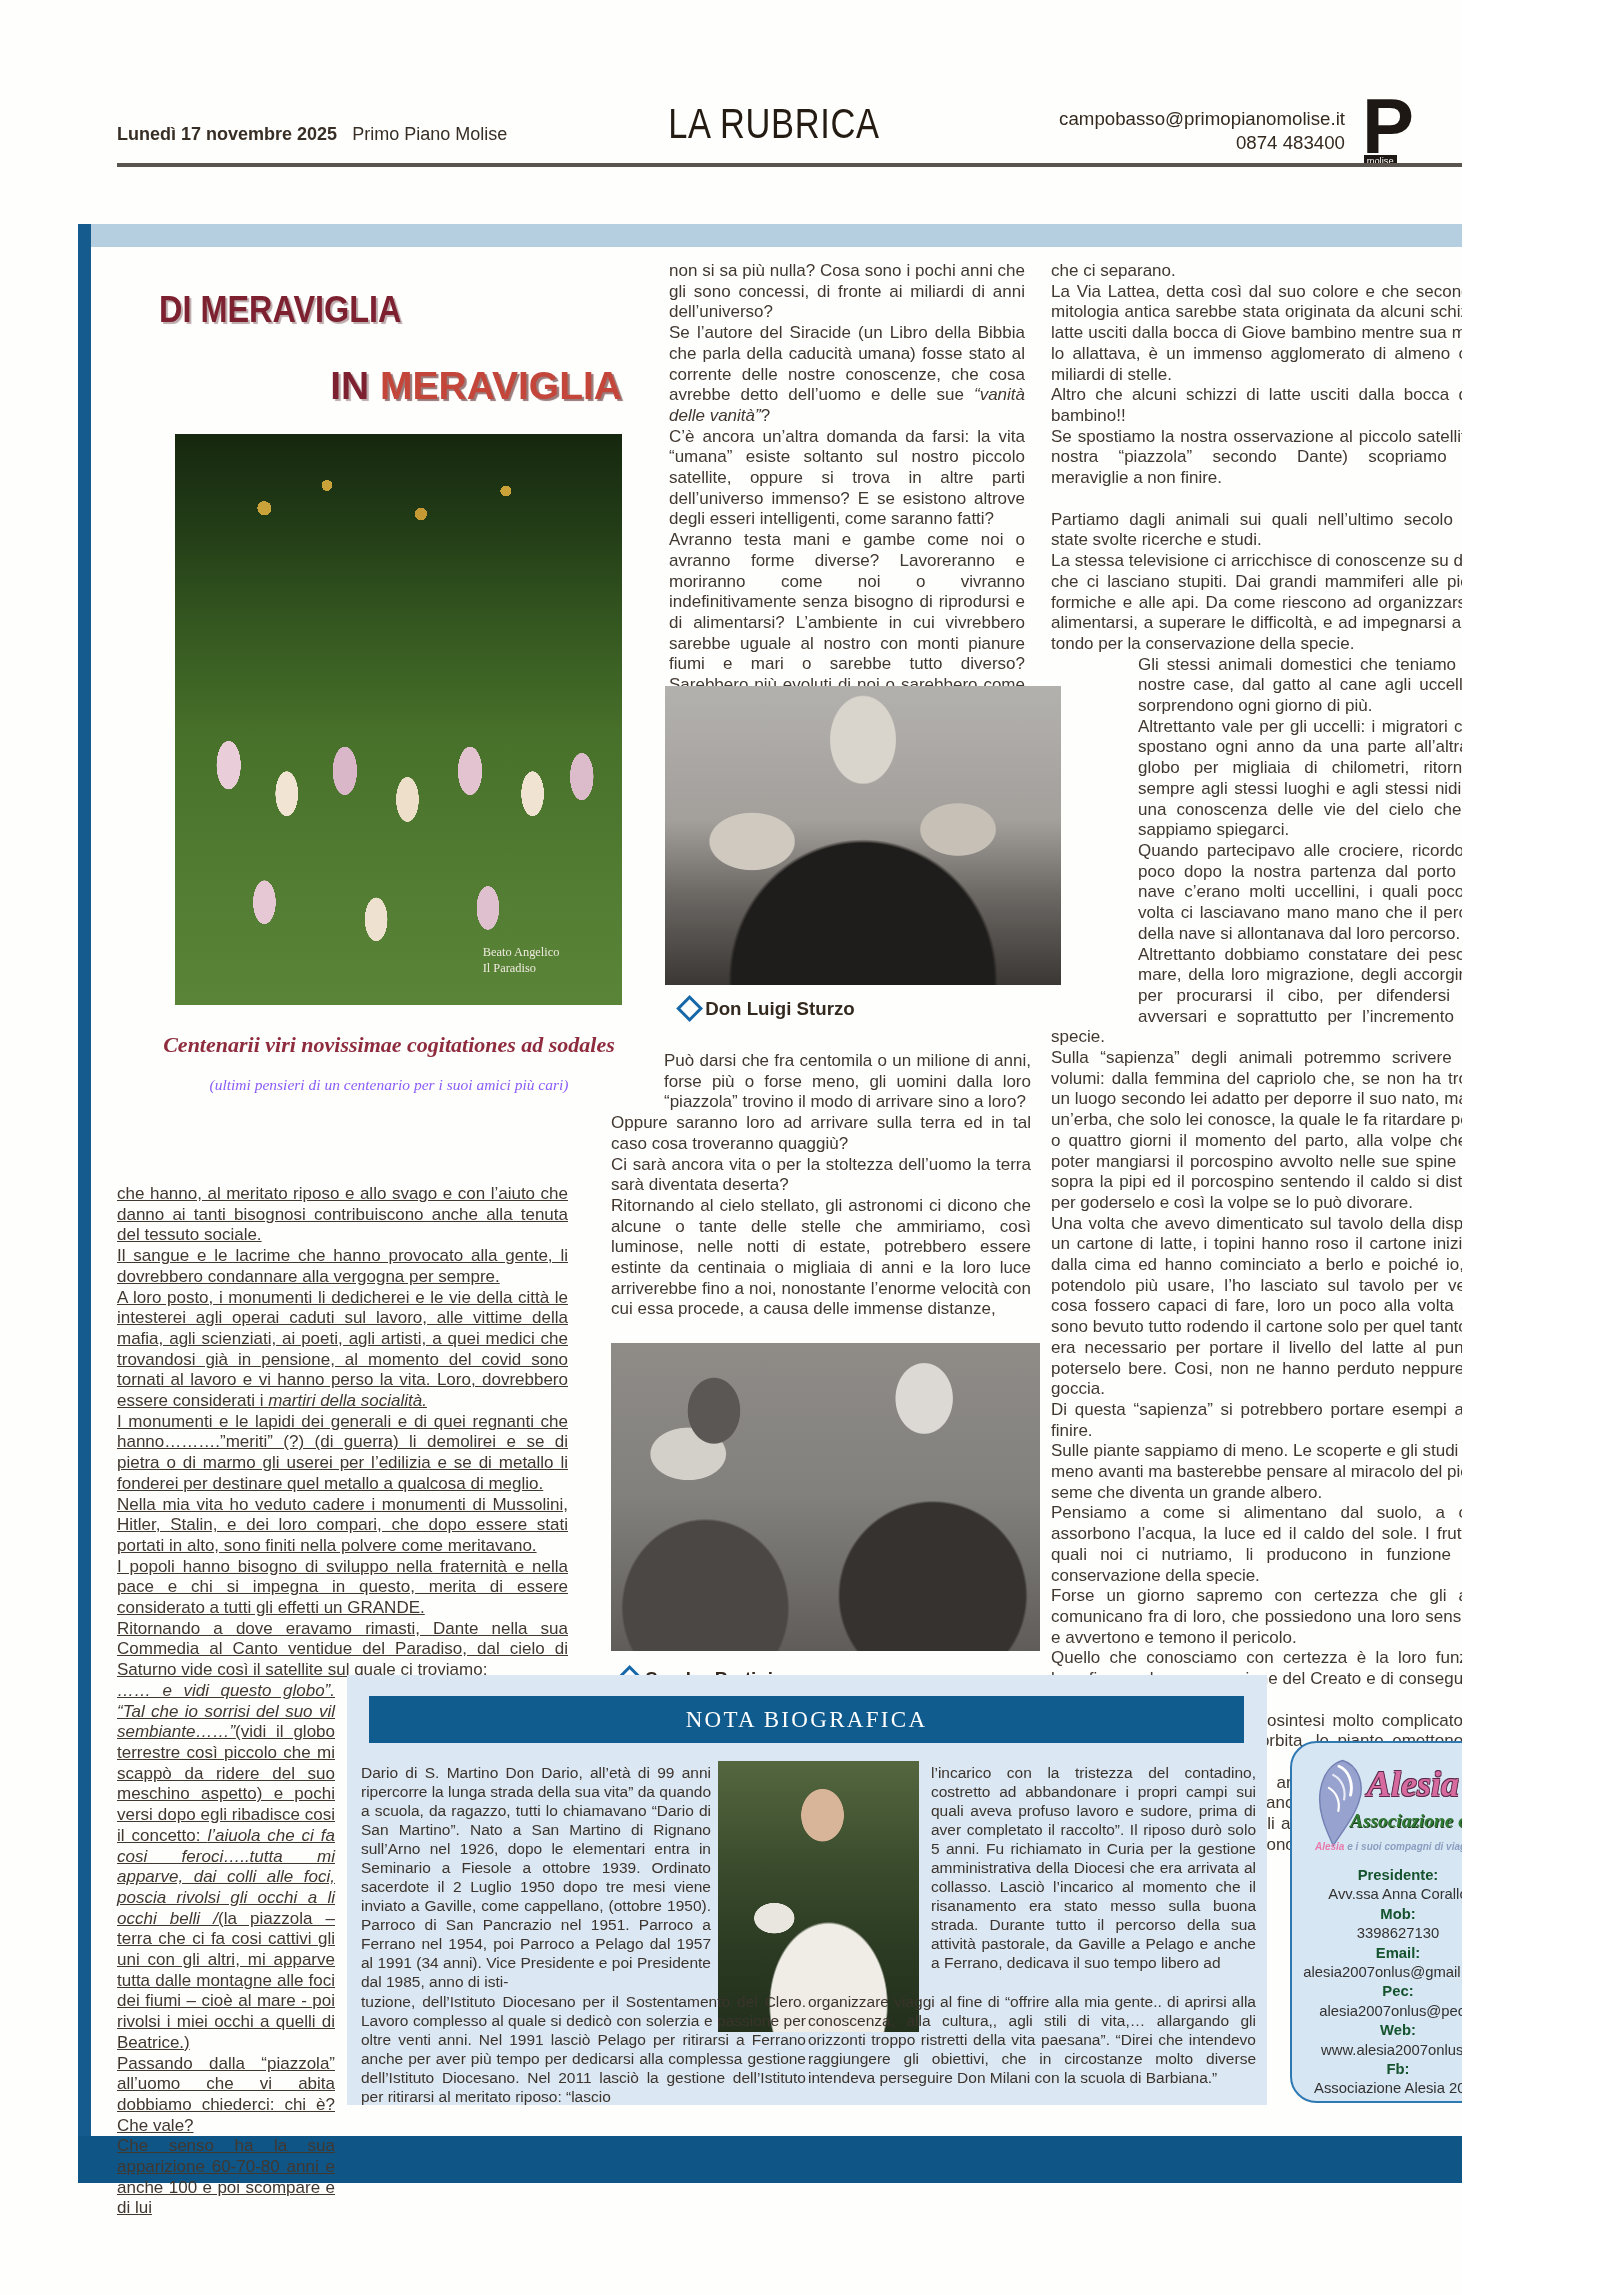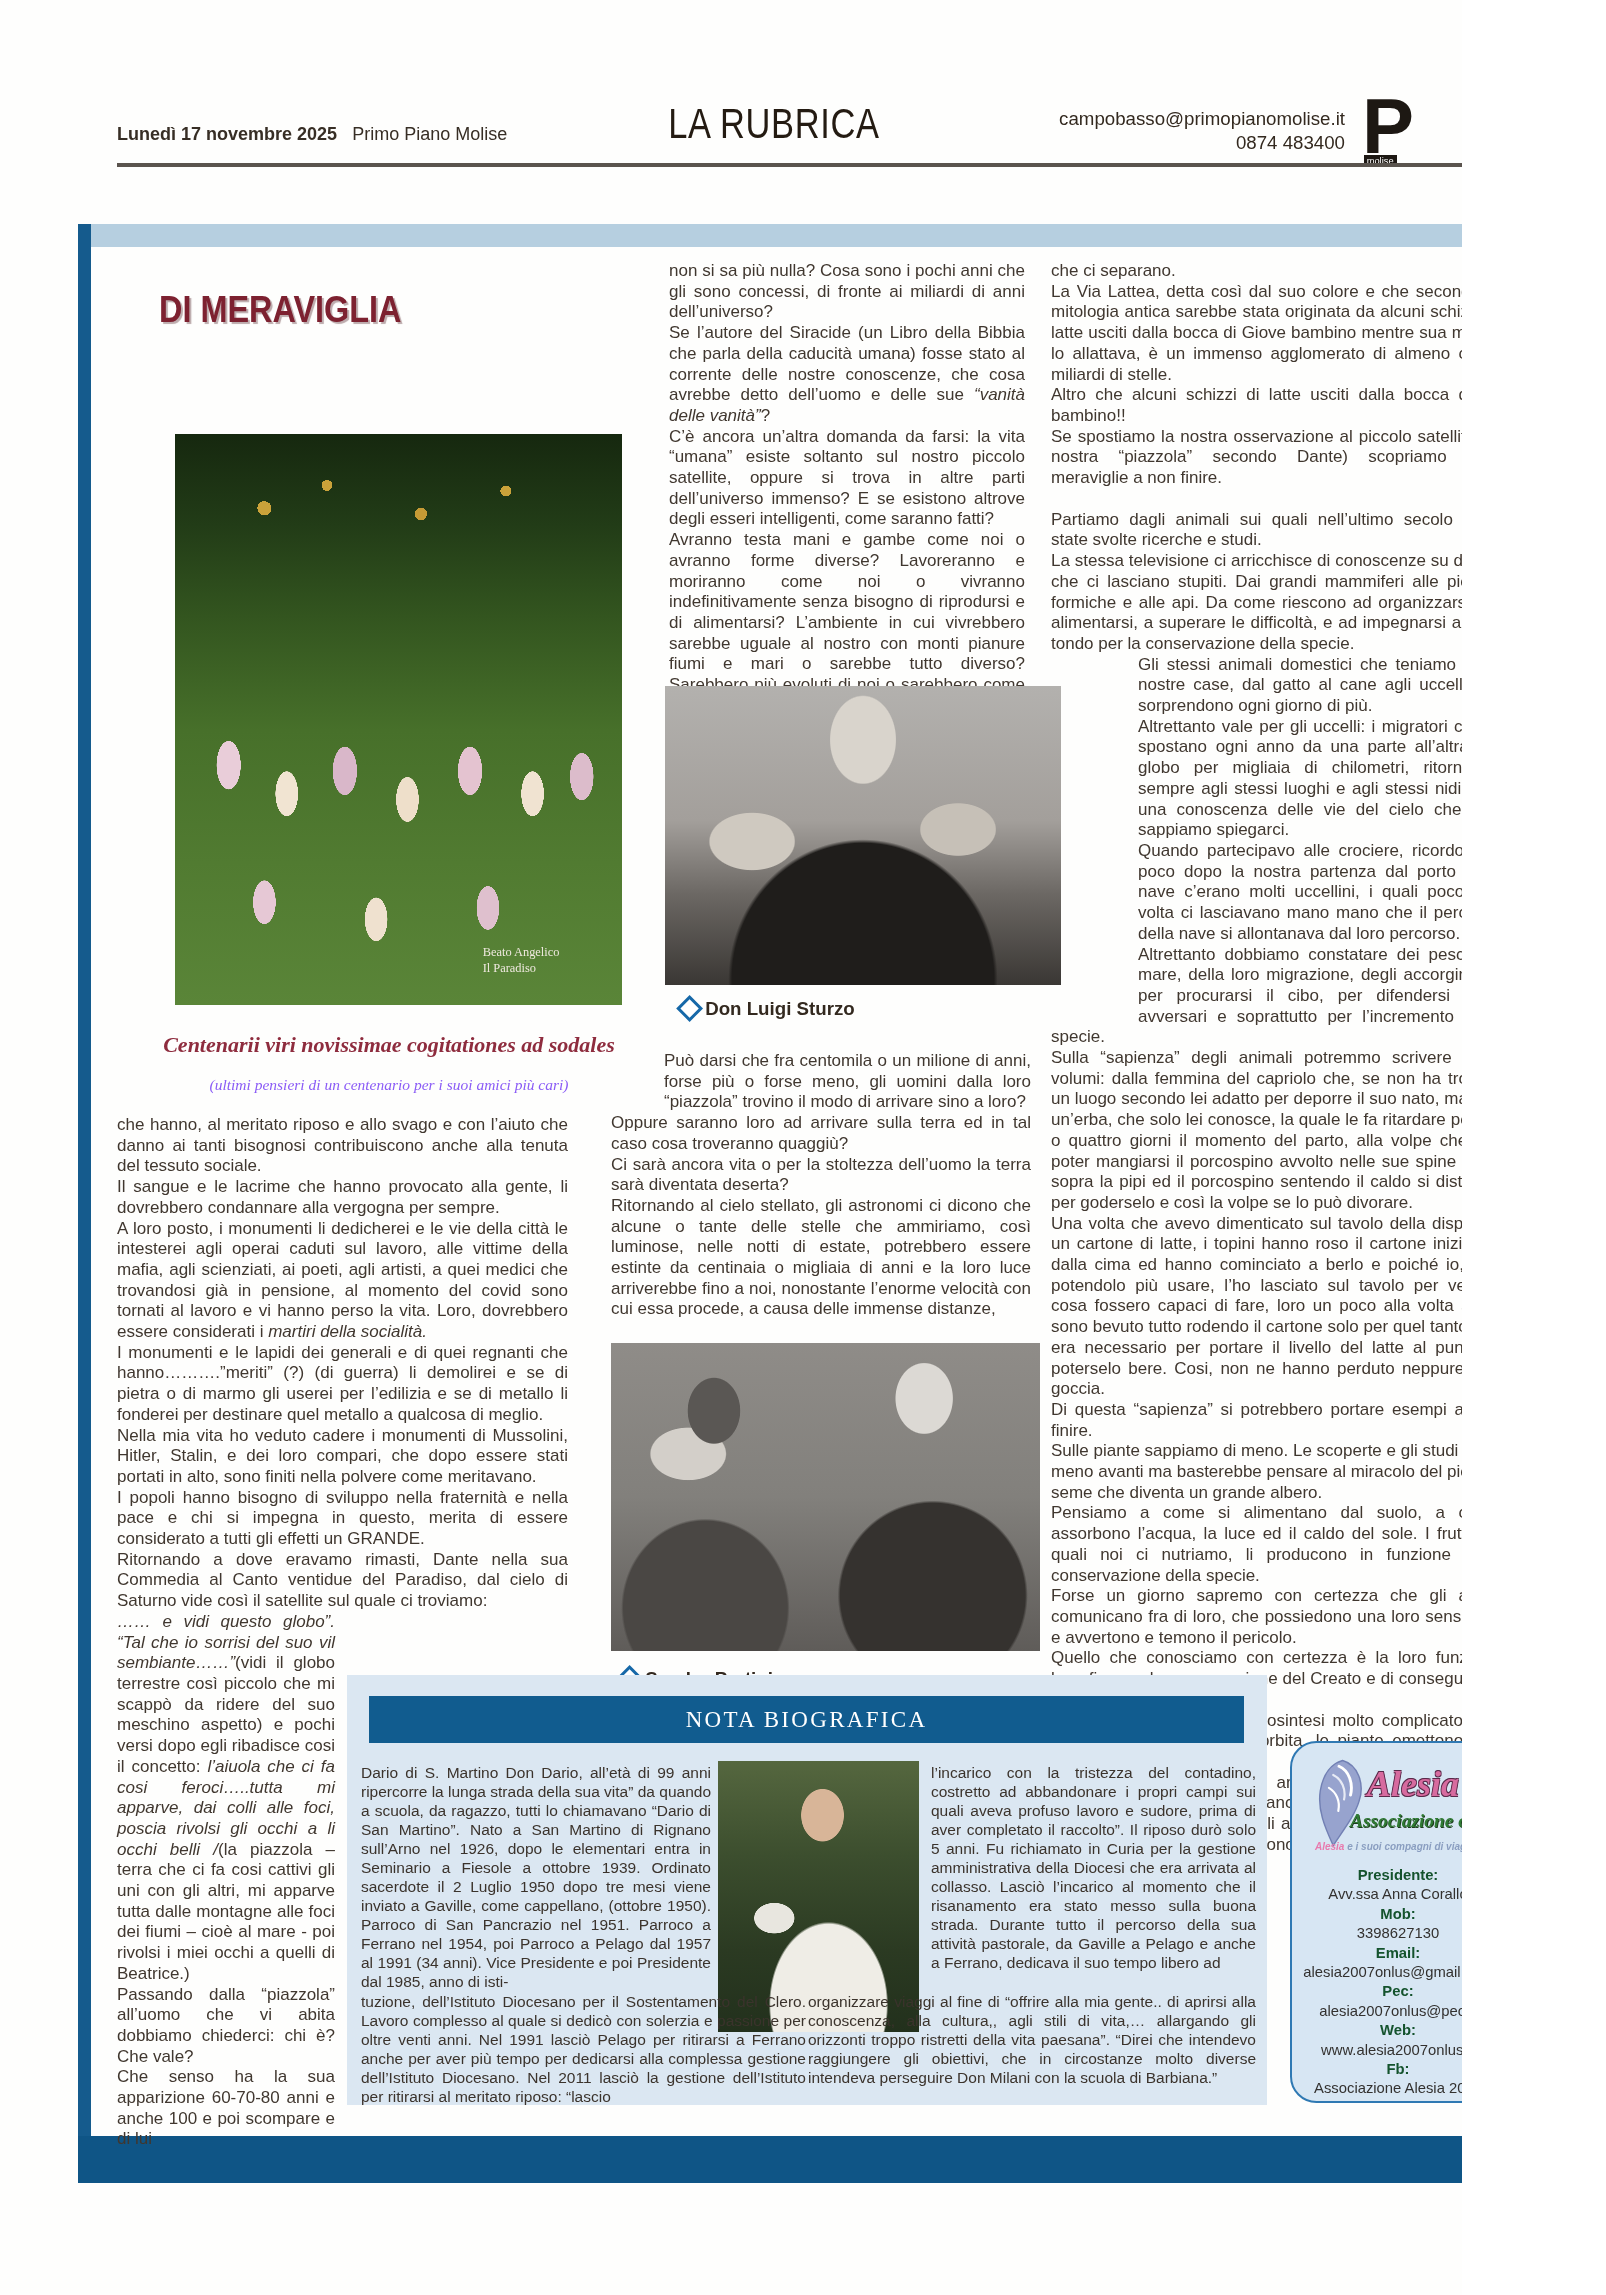--- a/index.html
+++ b/index.html
@@ -109,32 +109,35 @@
   <div class="abs" style="left:1466px;top:96px;width:1.6px;height:67px;background:#8a8784;"></div>
   <div class="abs pgnum" style="left:1479px;top:90px;">7</div>
 
   <div class="abs rule" style="left:117px;top:163px;width:1380px;"></div>
 
   <div class="abs band" style="left:91px;top:224px;width:1452px;height:23px;"></div>
   <div class="abs vbar" style="left:78px;top:224px;width:13.2px;height:1959px;"></div>
   <div class="abs hbar" style="left:78px;top:2136px;width:1426px;height:47px;"></div>
 
   <div class="abs title1" style="left:159px;top:289px;">DI MERAVIGLIA</div>
+  <div class="abs title2" style="left:233px;top:364px;width:389px;">
+    <span class="pfx">IN </span><span class="red">MERAVIGLIA</span>
+  </div>
 
   <div class="abs painting" style="left:175px;top:434px;width:447px;height:571px;">
     <div class="credit">
       <div>Beato Angelico</div>
       <div>Il Paradiso</div>
     </div>
   </div>
 
   <div class="abs latin" style="left:117px;top:1032px;width:544px;">Centenarii viri novissimae cogitationes ad sodales</div>
   <div class="abs latinsub" style="left:117px;top:1076px;width:544px;">(ultimi pensieri di un centenario per i suoi amici più cari)</div>
 
-  <div class="abs bt" style="left:117px;top:1115px;width:451px;">
+  <div class="abs bt" style="left:117px;top:1184px;width:451px;text-decoration:underline;">
     <p>che hanno, al meritato riposo e allo svago e con l’aiuto che danno ai tanti bisognosi contribuiscono anche alla tenuta del tessuto sociale.</p>
     <p>Il sangue e le lacrime che hanno provocato alla gente, li dovrebbero condannare alla vergogna per sempre.</p>
     <p><span>A loro posto, i monumenti li dedicherei e le vie della città le intesterei agli operai caduti sul lavoro, alle vittime della mafia, agli scienziati, ai poeti, agli artisti, a quei medici che trovandosi già in pensione, al momento del covid sono tornati al lavoro e vi hanno perso la vita. Loro, dovrebbero essere considerati i </span><span class="it">martiri della socialità.</span></p>
     <p>I monumenti e le lapidi dei generali e di quei regnanti che hanno……….”meriti” (?) (di guerra) li demolirei e se di pietra o di marmo gli userei per l’edilizia e se di metallo li fonderei per destinare quel metallo a qualcosa di meglio.</p>
     <p>Nella mia vita ho veduto cadere i monumenti di Mussolini, Hitler, Stalin, e dei loro compari, che dopo essere stati portati in alto, sono finiti nella polvere come meritavano.</p>
     <p>I popoli hanno bisogno di sviluppo nella fraternità e nella pace e chi si impegna in questo, merita di essere considerato a tutti gli effetti un GRANDE.</p>
     <p>Ritornando a dove eravamo rimasti, Dante nella sua Commedia al Canto ventidue del Paradiso, dal cielo di Saturno vide così il satellite sul quale ci troviamo:</p>
     <div class="narrowwrap">
       <p><span class="it">…… e vidi questo globo”. “Tal che io sorrisi del suo vil sembiante……”</span><span>(vidi il globo terrestre così piccolo che mi scappò da ridere del suo meschino aspetto) e pochi versi dopo egli ribadisce cosi il concetto: </span><span class="it">l’aiuola che ci fa cosi feroci…..tutta mi apparve, dai colli alle foci, poscia rivolsi gli occhi a li occhi belli /</span><span>(la piazzola – terra che ci fa cosi cattivi gli uni con gli altri, mi apparve tutta dalle montagne alle foci dei fiumi – cioè al mare - poi rivolsi i miei occhi a quelli di Beatrice.)</span></p>
       <p>Passando dalla “piazzola” all’uomo che vi abita dobbiamo chiederci: chi è? Che vale?</p>

